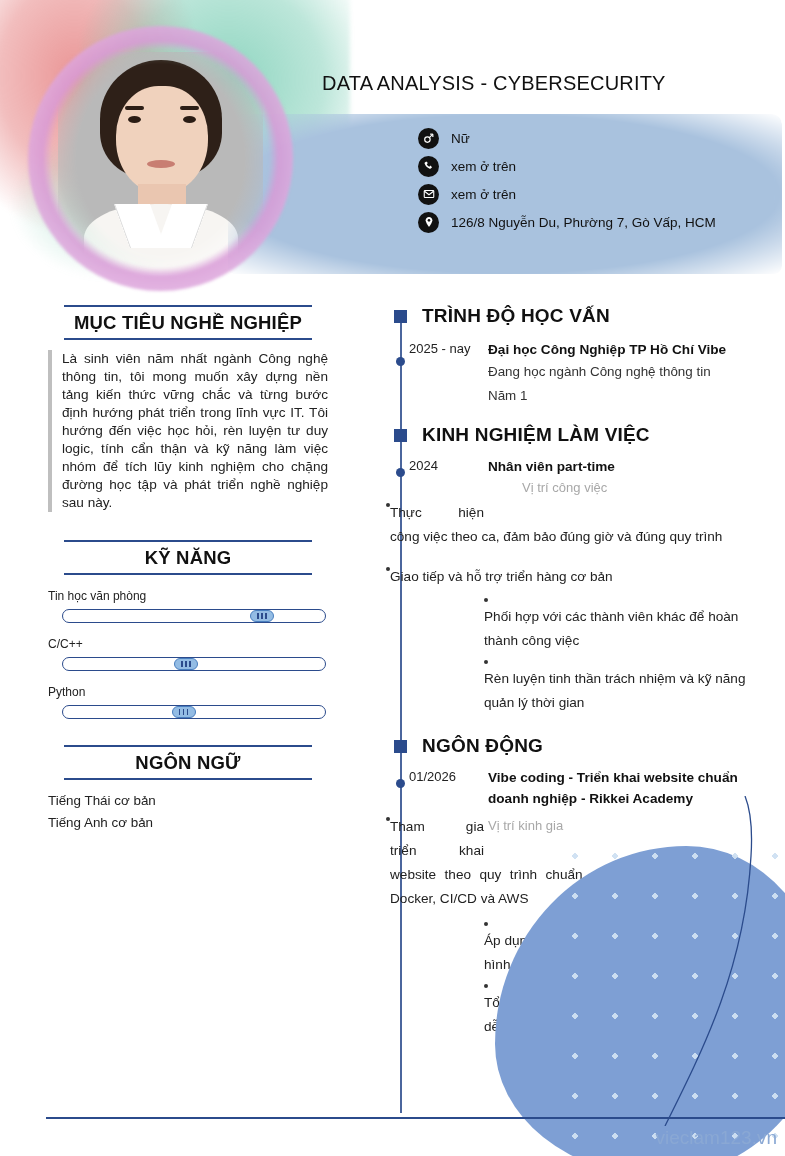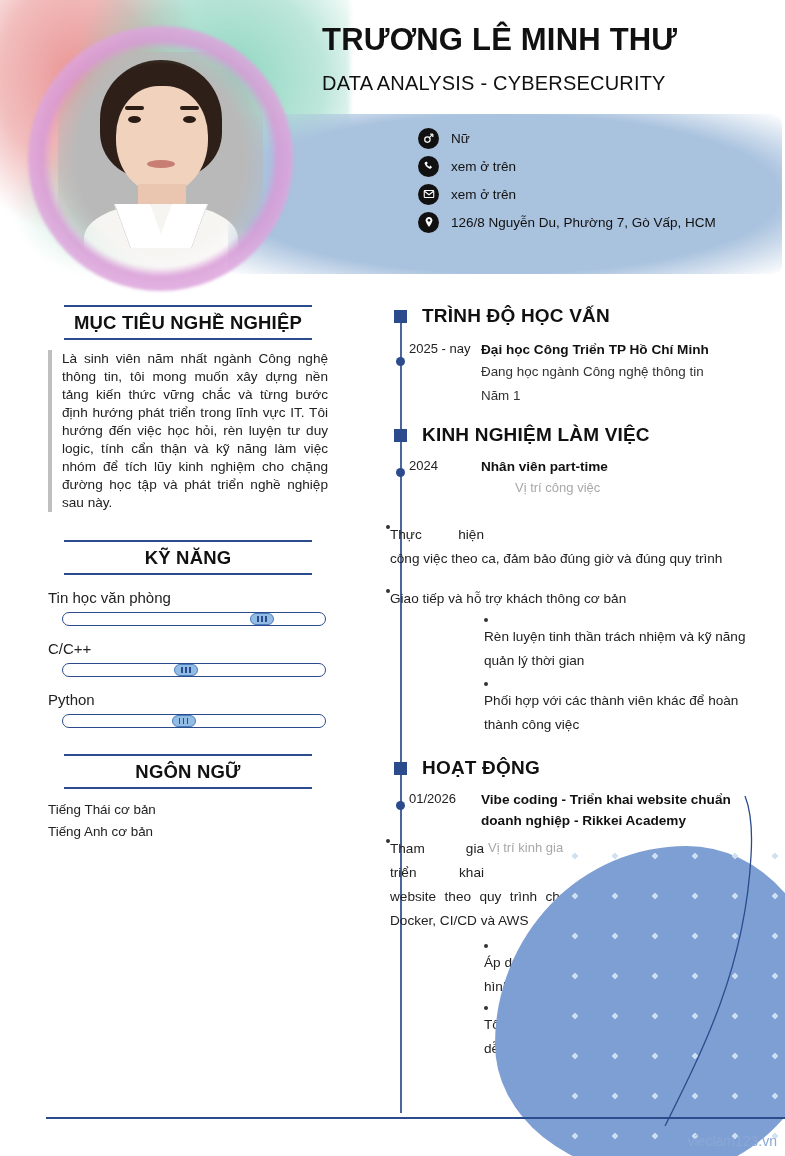--- a/index.html
+++ b/index.html
@@ -65,38 +65,38 @@
   .sec-head{position:relative;text-align:center;padding:7px 0 6px;margin-bottom:10px;}
   .sec-head .line{position:absolute;left:16px;right:16px;height:2px;background:#2b4b8c;}
   .sec-head .line.top{top:0;} .sec-head .line.bot{bottom:0;}
   .sec-head .txt{font-size:18.5px;font-weight:bold;color:#111;letter-spacing:.2px;}
 
   .objective{display:flex;margin-top:8px;}
   .obj-bar{width:4px;background:#bfbfbf;flex:0 0 auto;margin-right:10px;}
   .obj-text{font-size:13.6px;line-height:18px;color:#222;text-align:justify;}
 
   .skill{margin-top:14px;}
-  .skill-name{font-size:15px;color:#222;margin-bottom:6px;}
+  .skill-name{font-size:12px;color:#222;margin-bottom:6px;}
   .track{position:relative;height:12px;border:1.4px solid #2b4b8c;border-radius:7px;background:#fff;
         width:262px;margin-left:14px;}
   .knob{position:absolute;top:0px;width:22px;height:10px;border-radius:6px;background:#93bce4;
         border:1px solid #4a7fbf;transform:translateX(-50%);}
   .knob i{position:absolute;top:2px;width:1.6px;height:6px;background:#2b4b8c;}
   .knob i:nth-child(1){left:6px;} .knob i:nth-child(2){left:10px;} .knob i:nth-child(3){left:14px;}
 
   .lang{font-size:13.4px;color:#222;line-height:22px;}
 
   
   .rightcol{position:absolute;left:389px;top:305px;width:370px;}
   .tl-line{position:absolute;left:11px;top:8px;width:1.6px;height:800px;background:#2b4b8c;opacity:.85;}
   .rsec-head{position:relative;display:flex;align-items:center;margin-top:0;}
   .rsq{width:13px;height:13px;background:#2b4b8c;flex:0 0 auto;margin-left:5px;}
   .rsec-title{font-size:19px;font-weight:bold;color:#111;margin-left:15px;letter-spacing:.2px;}
 
-  .entry{position:relative;display:flex;margin-top:10px;}
+  .entry{position:relative;display:flex;margin-top:10px;gap:7px;}
   .dot{position:absolute;left:7px;width:9px;height:9px;border-radius:50%;background:#2b4b8c;}
   .e-date{width:72px;flex:0 0 auto;font-size:13px;color:#222;line-height:20px;margin-left:20px;}
   .e-body{flex:1 1 auto;}
   .e-title{font-size:13.6px;font-weight:bold;color:#111;line-height:21px;}
   .e-sub{font-size:13.4px;color:#333;line-height:24px;}
   .e-ph{font-size:13px;color:#a8a8a8;line-height:22px;}
 
   .bullet-broken{position:relative;}
   .bk-dot{position:absolute;left:-4px;width:4px;height:4px;border-radius:50%;background:#333;}
   .bk-text{font-size:13.6px;color:#222;line-height:24px;}
@@ -107,21 +107,21 @@
   .bo-text{font-size:13.6px;color:#222;line-height:24px;padding-top:14px;}
 
   
   .blob{position:absolute;right:-40px;bottom:-20px;width:330px;height:330px;background:#7e9fd4;
         border-radius:58% 42% 50% 50% / 60% 48% 52% 40%;}
   .dots{position:absolute;right:0;bottom:0;width:230px;height:320px;
       background-image:radial-gradient(#cfe0f2 2.6px, transparent 2.8px);
       background-size:40px 40px;opacity:.95;}
   .swoosh{position:absolute;right:10px;bottom:30px;width:220px;height:330px;overflow:hidden;}
   .footer-rule{position:absolute;left:46px;top:1117px;width:739px;height:1.6px;background:#2b4b8c;}
-  .watermark{position:absolute;right:8px;bottom:7px;font-size:14px;color:#8aa8d4;}
+  .watermark{position:absolute;right:8px;bottom:7px;font-size:19px;color:#8aa8d4;}
 </style>
 </head>
 <body>
 
 <div class="page">
 
   <div class="art">
     <div class="splash-red"></div>
     <div class="splash-green"></div>
     <div class="splash-green2"></div>
@@ -137,21 +137,20 @@
         <div class="ph-mouth"></div>
         <div class="ph-neck"></div>
         <div class="ph-shirt"></div>
         <div class="ph-collarL"></div>
         <div class="ph-collarR"></div>
       </div>
       <div class="photo-ring"></div>
     </div>
   </div>
 
-  <div class="hdr-name">TRƯƠNG LÊ MINH THƯ</div>
   <div class="hdr-role">DATA ANALYSIS - CYBERSECURITY</div>
 
   <div class="contacts">
 
     <div class="crow">
       <span class="cicon">
         <svg width="13" height="13" viewBox="0 0 24 24" fill="none" stroke="#fff" stroke-width="2.2">
           <circle cx="10" cy="14" r="5"></circle>
             <line x1="14" y1="10" x2="20" y2="4"></line>
           <line x1="15" y1="4" x2="20" y2="4"></line>
@@ -259,62 +258,62 @@
     <div class="tl-line"></div>
 
     <div class="rsec-head">
       <div class="rsq"></div>
       <div class="rsec-title">TRÌNH ĐỘ HỌC VẤN</div>
     </div>
     <div class="entry" style="margin-top:12px">
       <div class="dot" style="top:18px"></div>
       <div class="e-date">2025 - nay</div>
       <div class="e-body">
-        <div class="e-title">Đại học Công Triển TP Hồ Chí Minh</div>
+        <div class="e-title">Đại học Công Nghiệp TP Hồ Chí Vibe</div>
         <div class="e-sub">Đang học ngành Công nghệ thông tin</div>
         <div class="e-sub">Năm 1</div>
       </div>
     </div>
 
     <div class="rsec-head" style="margin-top:16px">
       <div class="rsq"></div>
       <div class="rsec-title">KINH NGHIỆM LÀM VIỆC</div>
     </div>
     <div class="entry" style="margin-top:10px">
       <div class="dot" style="top:12px"></div>
       <div class="e-date">2024</div>
       <div class="e-body">
         <div class="e-title">Nhân viên part-time</div>
         <div class="e-ph" style="margin-left:34px">Vị trí công việc</div>
       </div>
     </div>
 
     <div class="bullet-broken" style="margin-top:2px;margin-left:1px">
       <div class="bk-dot" style="top:2px"></div>
-      <div class="bk-text spread" style="width:94px;margin-top:24px">Thực      hiện</div>
+      <div class="bk-text spread" style="width:94px;margin-top:2px">Thực      hiện</div>
       <div class="bk-text just" style="width:355px">công việc theo ca, đảm bảo đúng giờ và đúng quy trình</div>
     </div>
 
     <div class="bullet-broken" style="margin-top:16px;margin-left:1px">
       <div class="bk-dot" style="top:2px"></div>
-      <div class="bk-text" style="width:355px;margin-top:10px">Giao tiếp và hỗ trợ khách thông cơ bản</div>
-    </div>
-
+      <div class="bk-text" style="width:355px;margin-top:10px">Giao tiếp và hỗ trợ triển hàng cơ bản</div>
+    </div>
+
+    <div class="bullet-ok">
+      <div class="bo-dot"></div>
+      <div class="bo-text" style="width:262px">Phối hợp với các thành viên khác để hoàn thành công việc</div>
+    </div>
     <div class="bullet-ok" style="margin-top:0">
       <div class="bo-dot"></div>
       <div class="bo-text" style="width:262px">Rèn luyện tinh thần trách nhiệm và kỹ năng quản lý thời gian</div>
     </div>
-    <div class="bullet-ok">
-      <div class="bo-dot"></div>
-      <div class="bo-text" style="width:262px">Phối hợp với các thành viên khác để hoàn thành công việc</div>
-    </div>
 
     <div class="rsec-head" style="margin-top:20px">
       <div class="rsq"></div>
-      <div class="rsec-title">HOẠT ĐỘNG</div>
+      <div class="rsec-title">NGÔN ĐỘNG</div>
     </div>
     <div class="entry" style="margin-top:10px">
       <div class="dot" style="top:12px"></div>
       <div class="e-date">01/2026</div>
       <div class="e-body">
         <div class="e-title" style="width:258px">Vibe coding - Triển khai website chuẩn doanh nghiệp - Rikkei Academy</div>
       </div>
     </div>
 
     <div class="bullet-broken" style="margin-top:-2px;margin-left:1px">

